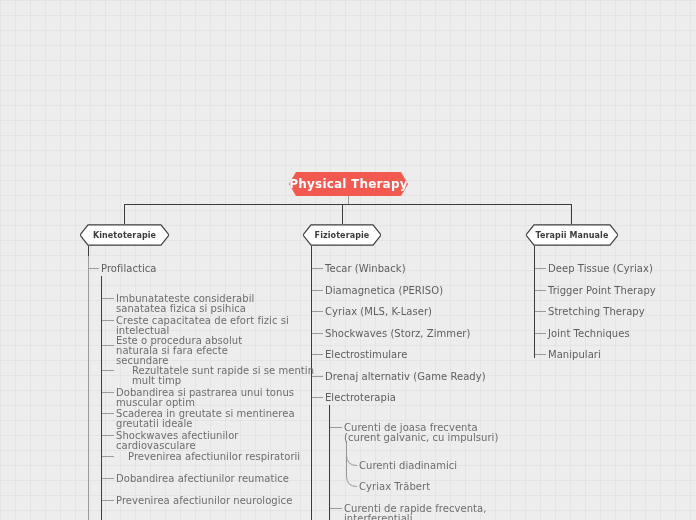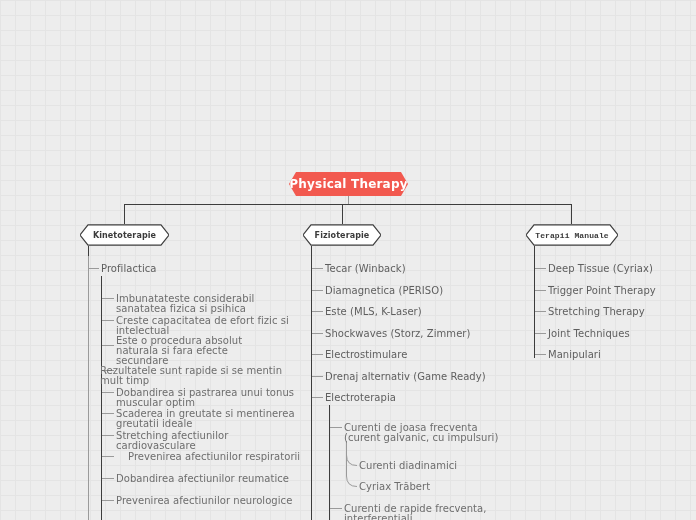--- a/index.html
+++ b/index.html
@@ -79,21 +79,21 @@
     height: 100%;
   }
   .l2-node .l2-label {
     position: relative;
     z-index: 2;
     padding: 0 2px;
   }
 
   #node-kineto { left: 80px; top: 224px; width: 89px; }
   #node-fizio  { left: 303px; top: 224px; width: 78px; }
-  #node-manual { left: 526px; top: 224px; width: 92px; font-family: Liberation Mono, monospace; }
+  #node-manual { left: 526px; top: 224px; width: 92px; }
 
   
   .leaf {
     position: absolute;
     font-size: 10px;
     color: #6a6a6a;
     line-height: 10px;
     letter-spacing: 0.05px;
     white-space: pre-line;
   }
@@ -210,31 +210,31 @@
       </svg>
     </span>
     <span class="l2-label">Terapii Manuale</span>
   </div>
 
   <div class="leaf d1" style="left:101px; top:264px; width:140px;">Profilactica</div>
 
   <div class="leaf d2" style="left:116px; top:294px; width:190px;">Imbunatateste considerabil sanatatea fizica si psihica</div>
   <div class="leaf d2" style="left:116px; top:316px; width:190px;">Creste capacitatea de efort fizic si intelectual</div>
   <div class="leaf d2" style="left:116px; top:336px; width:165px;">Este o procedura absolut naturala si fara efecte secundare</div>
-  <div class="leaf d2" style="left:100px; top:366px; width:190px;">Rezultatele sunt rapide si se mentin mult timp</div>
+  <div class="leaf d2" style="left:132px; top:366px; width:190px;">Rezultatele sunt rapide si se mentin mult timp</div>
   <div class="leaf d2" style="left:116px; top:388px; width:190px;">Dobandirea si pastrarea unui tonus muscular optim</div>
   <div class="leaf d2" style="left:116px; top:409px; width:190px;">Scaderea in greutate si mentinerea greutatii ideale</div>
-  <div class="leaf d2" style="left:116px; top:431px; width:190px;">Stretching afectiunilor cardiovasculare</div>
+  <div class="leaf d2" style="left:116px; top:431px; width:190px;">Shockwaves afectiunilor cardiovasculare</div>
   <div class="leaf d2" style="left:128px; top:452px; width:190px;">Prevenirea afectiunilor respiratorii</div>
   <div class="leaf d2" style="left:116px; top:474px; width:190px;">Dobandirea afectiunilor reumatice</div>
   <div class="leaf d2" style="left:116px; top:496px; width:190px;">Prevenirea afectiunilor neurologice</div>
 
   <div class="leaf d1" style="left:325px; top:264px; width:170px;">Tecar (Winback)</div>
   <div class="leaf d1" style="left:325px; top:286px; width:170px;">Diamagnetica (PERISO)</div>
-  <div class="leaf d1" style="left:325px; top:307px; width:170px;">Este (MLS, K-Laser)</div>
+  <div class="leaf d1" style="left:325px; top:307px; width:170px;">Cyriax (MLS, K-Laser)</div>
   <div class="leaf d1" style="left:325px; top:329px; width:170px;">Shockwaves  (Storz, Zimmer)</div>
   <div class="leaf d1" style="left:325px; top:372px; width:170px;">Drenaj alternativ (Game Ready)</div>
   <div class="leaf d1" style="left:325px; top:350px; width:170px;">Electrostimulare</div>
   <div class="leaf d1" style="left:325px; top:393px; width:170px;">Electroterapia</div>
 
   <div class="leaf d2" style="left:344px; top:423px; width:160px;">Curenti de joasa frecventa (curent galvanic, cu impulsuri)</div>
 
   <div class="leaf d3" style="left:359px; top:461px; width:140px;">Curenti diadinamici</div>
   <div class="leaf d3" style="left:359px; top:482px; width:140px;">Cyriax Trăbert</div>
 

